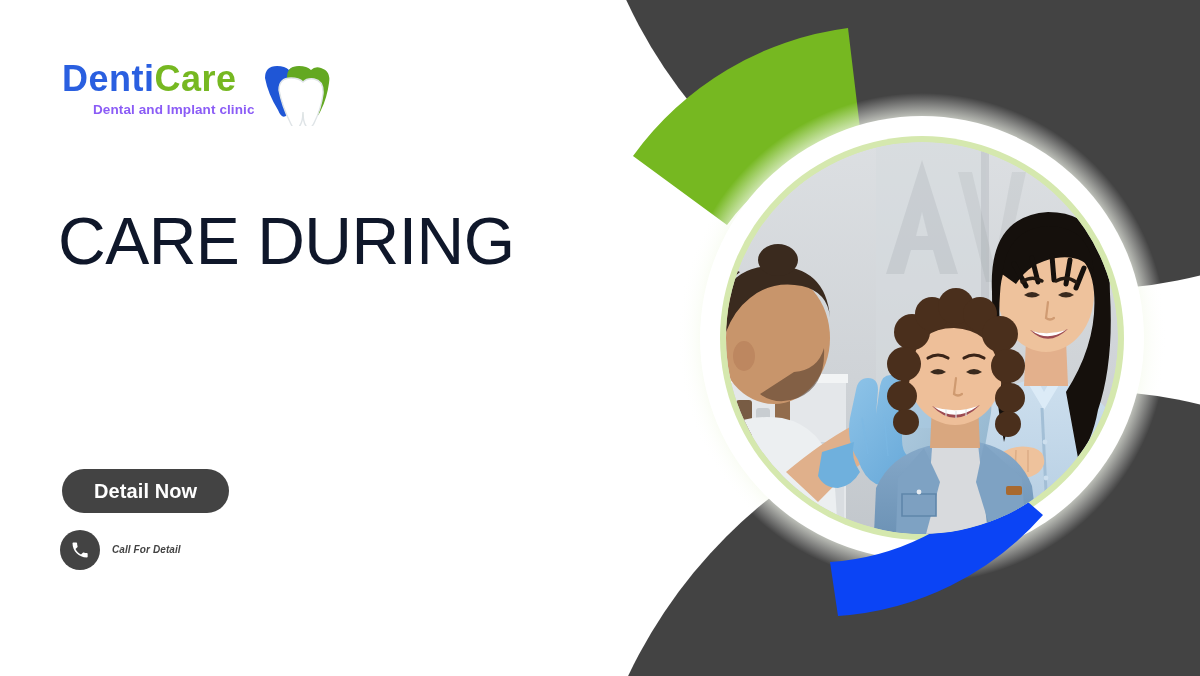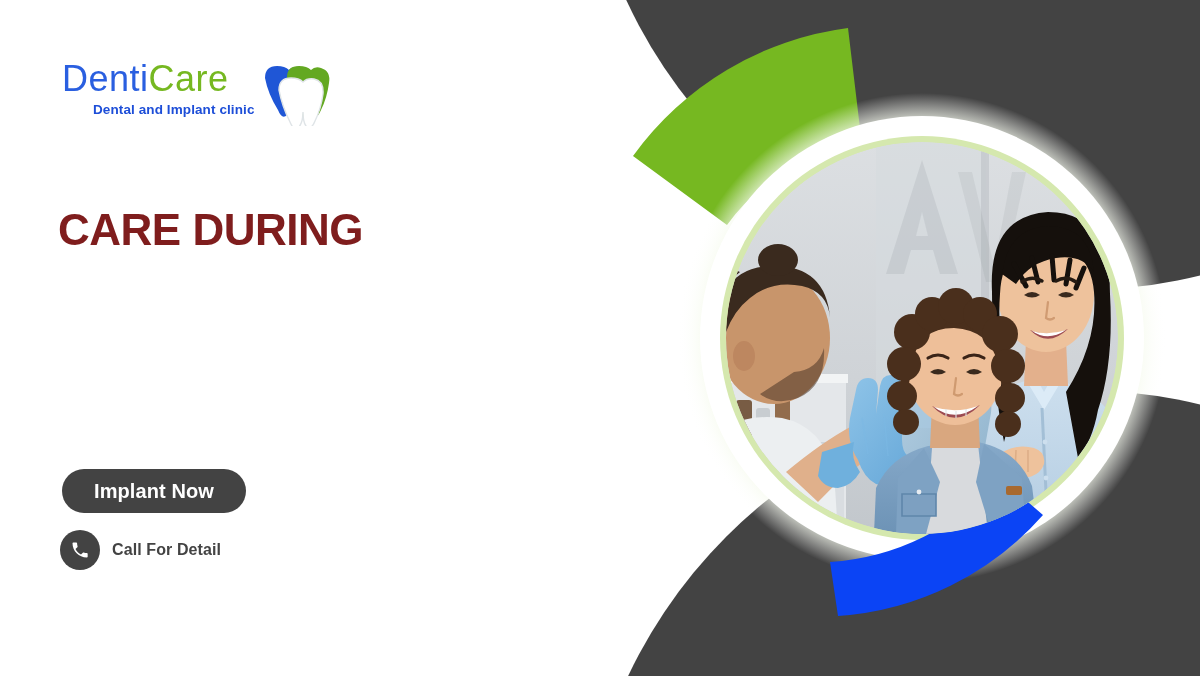--- a/index.html
+++ b/index.html
@@ -43,49 +43,49 @@
   
   #logo {
     position:absolute;
     left:62px; top:60px;
     display:flex;
     align-items:flex-start;
   }
   #logo-text-wrap { display:flex; flex-direction:column; }
   #logo-wordmark {
     font-size:36px;
-    font-weight:normal;
+    font-weight:bold;
     letter-spacing:0.5px;
     line-height:1.05;
     white-space:nowrap;
   }
   .w-denti { color:#2a5fe0; }
   .w-care  { color:#76b821; }
   #logo-tagline {
     font-size:13.5px;
     font-weight:bold;
-    color:#1d4ed8;
+    color:#8b5cf6;
     letter-spacing:0.1px;
     margin-top:4px;
     white-space:nowrap;
     padding-left:31px;
   }
   #logo-mark { margin-left:6px; margin-top:2px; }
   #logo-mark svg { display:block; width:72px; height:64px; }
 
   
   #headline {
     position:absolute;
     left:58px; top:208px;
     width:600px;
-    font-size:44px;
-    font-weight:bold;
+    font-size:66px;
+    font-weight:normal;
     line-height:1.02;
     letter-spacing:-0.5px;
-    color:#7f1d1d;
+    color:#0f172a;
     text-transform:uppercase;
   }
   #headline .hl-line { display:block; white-space:nowrap; }
 
   
   #cta-button {
     position:absolute;
     left:62px; top:469px;
     height:44px;
     padding:0 32px;
@@ -115,21 +115,22 @@
     border-radius:50%;
     background:#434343;
     display:flex;
     align-items:center;
     justify-content:center;
     flex:0 0 auto;
   }
   #phone-icon svg { display:block; width:20px; height:20px; }
   #contact-text { margin-left:12px; }
   #contact-label {
-    font-size:16px;
+    font-size:10px;
+    font-style:italic;
     font-weight:bold;
     color:#434343;
     line-height:1.15;
     letter-spacing:0.1px;
   }
   #contact-number {
     font-size:22px;
     font-weight:bold;
     color:#434343;
     line-height:1.2;
@@ -377,21 +378,21 @@
 
           <path d="M18 28 Q18 16 30 16 Q38 16 42 20 Q46 16 53 17 Q63 19 62 32 Q60 47 54 59 Q50 69 45 64 Q42 60 42 50 Q42 60 38 65 Q33 70 29 60 Q21 44 18 28 Z" fill="#ffffff" stroke="#dfe4e7" stroke-width="1.4"></path>
         </svg>
       </div>
     </div>
 
     <h1 id="headline">
       <span class="hl-line">CARE DURING</span>
     </h1>
 
-    <button id="cta-button">Implant Now</button>
+    <button id="cta-button">Detail Now</button>
 
     <div id="contact">
       <div id="phone-icon">
         <svg viewBox="0 0 24 24" xmlns="http://www.w3.org/2000/svg">
           <path fill="#ffffff" d="M6.6 10.8c1.4 2.8 3.8 5.2 6.6 6.6l2.2-2.2c.3-.3.7-.4 1.1-.3 1.2.4 2.4.6 3.7.6.6 0 1 .4 1 1V20c0 .6-.4 1-1 1C10.6 21 3 13.4 3 4c0-.6.4-1 1-1h3.5c.6 0 1 .4 1 1 0 1.3.2 2.5.6 3.7.1.4 0 .8-.3 1.1l-2.2 2z"></path>
         </svg>
       </div>
       <div id="contact-text">
         <div id="contact-label">Call For Detail</div>
       </div>

